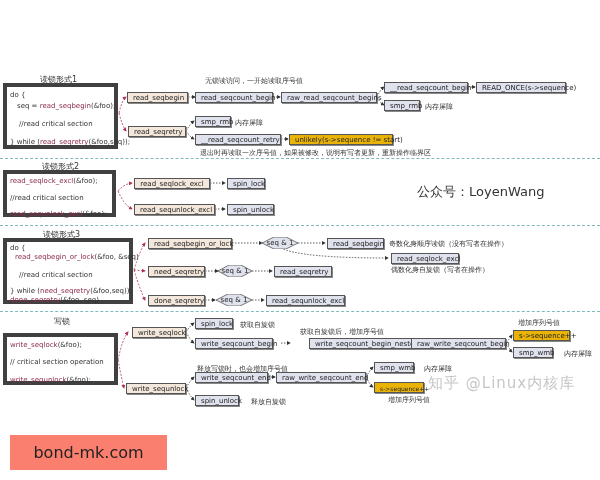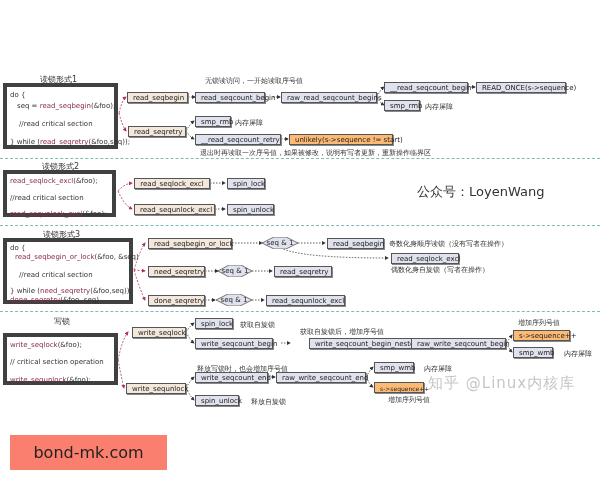--- a/index.html
+++ b/index.html
@@ -7,21 +7,21 @@
          font-family: "DejaVu Sans", "Liberation Sans", sans-serif; color: #222; }
   .abs { position: absolute; }
   .title { font-size: 8px; color: #333; white-space: nowrap; }
   .code-box { position: absolute; border: 4px solid #404040; background: #fff; font-size: 7px; line-height: 1; color: #333; box-sizing: border-box; }
   .code-box .ln { position: absolute; white-space: nowrap; }
   .fn { color: #8b2a4f; }
   .node { position: absolute; height: 11px; font-size: 7px; line-height: 11px; padding: 0 5px; white-space: nowrap;
           border: 1px solid #555; box-shadow: 1px 1px 0 #888; box-sizing: border-box; text-align: center; }
   .node.entry { background: #f4e8dc; }
   .node.call { background: #e0e2ee; }
-  .node.ops { background: #fdba74; }
+  .node.ops { background: #eab308; }
   .note { position: absolute; font-size: 7px; color: #333; white-space: nowrap; }
   .sep { position: absolute; left: 0; width: 600px; height: 0; border-top: 1px dashed #7fb9b8; }
   svg.lines { position: absolute; left: 0; top: 0; width: 600px; height: 480px; pointer-events: none; }
   .diamond { position: absolute; font-size: 7px; text-align: center; line-height: 12px; }
   .diamond svg { position: absolute; left: 0; top: 0; }
   .diamond span { position: relative; text-align: center; }
   .watermark { position: absolute; font-size: 15px; color: rgba(150,150,150,0.55); white-space: nowrap; letter-spacing: 1px; }
   .brand { position: absolute; left: 10px; top: 435px; width: 157px; height: 35px; background: #fa7f6e;
            font-size: 16px; color: #222; line-height: 35px; text-align: center; }
   .wechat { position: absolute; font-size: 13px; color: #333; white-space: nowrap; }
@@ -90,21 +90,21 @@
 <div class="title abs" style="left:40px;top:74px">读锁形式1</div>
 <div class="code-box" style="left:3px;top:83px;width:115px;height:66px">
   <span class="ln" style="left:3px;top:5px">do {</span>
   <span class="ln" style="left:10px;top:16px">seq = <span class="fn">read_seqbegin</span>(&amp;foo);</span>
   <span class="ln" style="left:12px;top:34px">//read critical section</span>
   <span class="ln" style="left:3px;top:52px">} while (<span class="fn">read_seqretry</span>(&amp;foo,seq));</span>
 </div>
 <div class="node entry" style="left:127px;top:92px;width:61px">read_seqbegin</div>
 <div class="node entry" style="left:128px;top:126px;width:58px">read_seqretry</div>
 <div class="note" style="left:205px;top:76px">无锁读访问，一开始读取序号值</div>
-<div class="node call" style="left:195px;top:92px;width:70px">read_seqcount_begin</div>
+<div class="node call" style="left:195px;top:92px;width:78px">read_seqcount_begin</div>
 <div class="node call" style="left:281px;top:92px;width:96px">raw_read_seqcount_begins</div>
 <div class="node call" style="left:384px;top:82px;width:84px">__read_seqcount_begin</div>
 <div class="node call" style="left:476px;top:82px;width:90px">READ_ONCE(s-&gt;sequence)</div>
 <div class="node call" style="left:384px;top:100px;width:36px">smp_rmb</div>
 <div class="note" style="left:425px;top:102px">内存屏障</div>
 <div class="node call" style="left:195px;top:116px;width:36px">smp_rmb</div>
 <div class="note" style="left:235px;top:118px">内存屏障</div>
 <div class="node call" style="left:195px;top:134px;width:86px">__read_seqcount_retry</div>
 <div class="node ops" style="left:289px;top:134px;width:104px">unlikely(s-&gt;sequence != start)</div>
 <div class="note" style="left:200px;top:148px">退出时再读取一次序号值，如果被修改，说明有写者更新，重新操作临界区</div>

